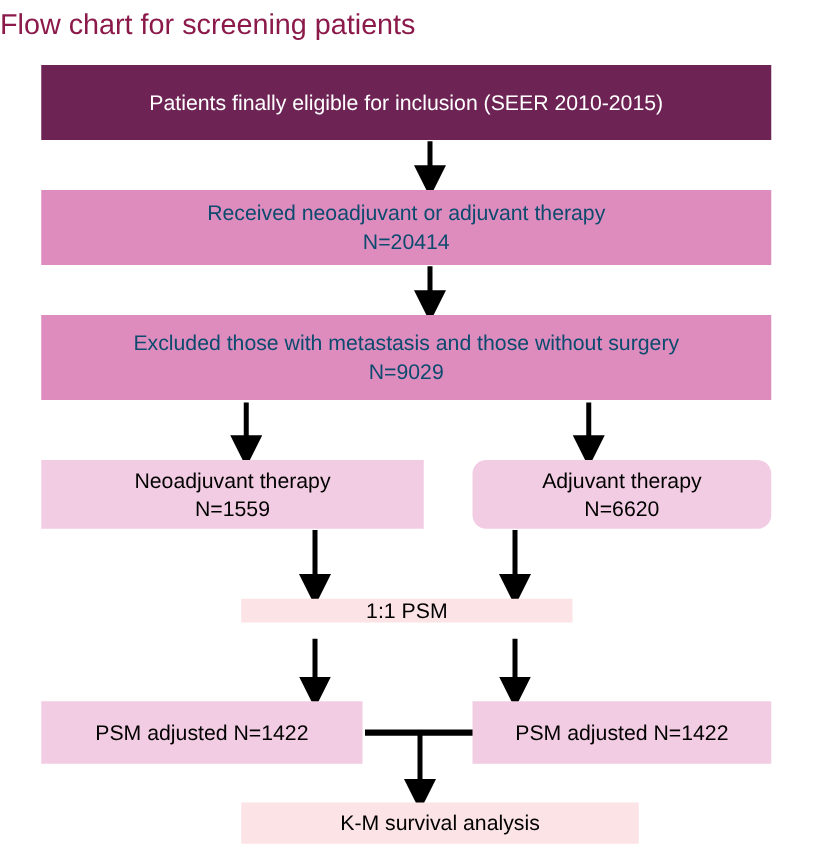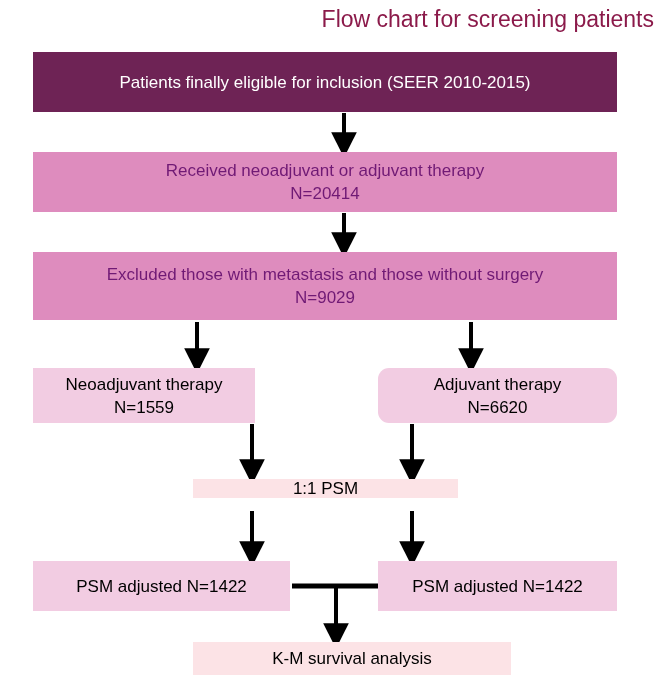--- a/index.html
+++ b/index.html
@@ -15,21 +15,21 @@
     width: 654px;
     height: 681px;
     background: #ffffff;
     overflow: hidden;
   }
   .title {
     position: absolute;
     left: 0;
     top: 4px;
     width: 654px;
-    text-align: right;
+    text-align: left;
     font-size: 23px;
     color: #8B1A4A;
     letter-spacing: 0px;
     font-weight: 400;
     line-height: 30px;
   }
   .node {
     position: absolute;
     box-sizing: border-box;
     display: flex;
@@ -43,21 +43,21 @@
   }
   .node .ln {
     display: block;
   }
   .lvl-dark {
     background: #6E2355;
     color: #ffffff;
   }
   .lvl-mid {
     background: #DE8CBE;
-    color: #701a75;
+    color: #0c4a6e;
   }
   .lvl-light {
     background: #F2CCE2;
     color: #000000;
   }
   .lvl-pale {
     background: #FCE3E6;
     color: #000000;
   }
   svg.connectors {
@@ -119,21 +119,21 @@
   <div class="node lvl-mid" style="left:33px; top:152px; width:584px; height:60px;">
     <span class="ln">Received neoadjuvant or adjuvant therapy</span>
     <span class="ln">N=20414</span>
   </div>
 
   <div class="node lvl-mid" style="left:33px; top:252px; width:584px; height:68px;">
     <span class="ln">Excluded those with metastasis and those without surgery</span>
     <span class="ln">N=9029</span>
   </div>
 
-  <div class="node lvl-light" style="left:33px; top:368px; width:222px; height:55px;">
+  <div class="node lvl-light" style="left:33px; top:368px; width:306px; height:55px;">
     <span class="ln">Neoadjuvant therapy</span>
     <span class="ln">N=1559</span>
   </div>
 
   <div class="node lvl-light" style="left:378px; top:368px; width:239px; height:55px;border-radius:11px;">
     <span class="ln">Adjuvant therapy</span>
     <span class="ln">N=6620</span>
   </div>
 
   <div class="node lvl-pale" style="left:193px; top:479px; width:265px; height:19px;">

